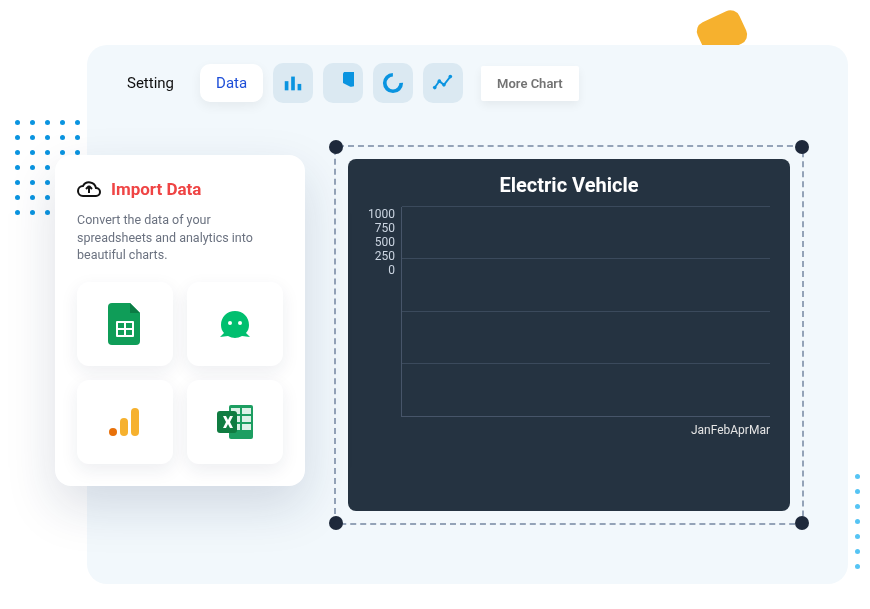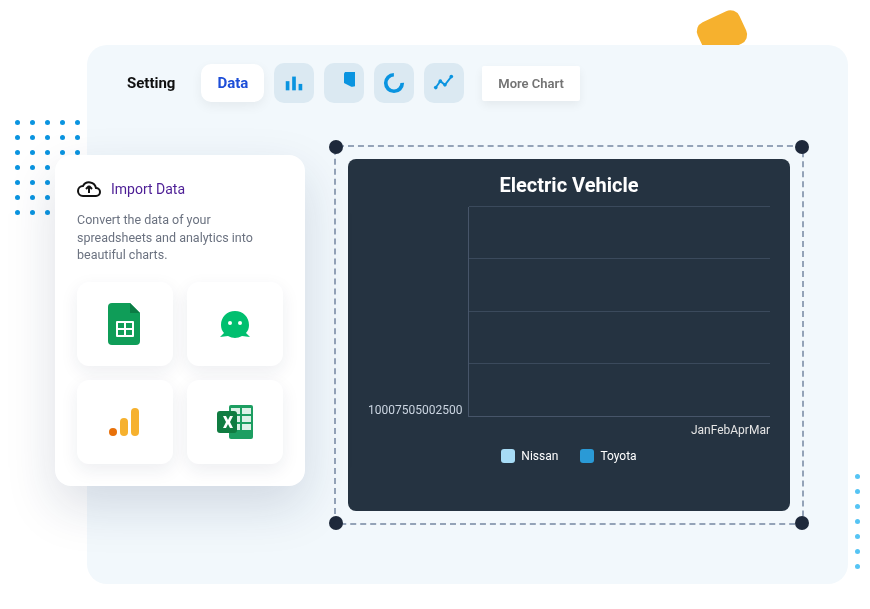--- a/index.html
+++ b/index.html
@@ -9,46 +9,46 @@
 .dots-tl{top:120px;left:15px;grid-template-columns:repeat(5,5px)}
 .dots-tl span{background:#0a94e0}
 .dots-br{bottom:40px;right:10px;grid-template-columns:repeat(5,5px)}
 .dots-br span{background:#55c4f4}
 .shape-tr{position:absolute;top:15px;right:125px;width:46px;height:36px;background:#f6b12e;border-radius:10px;transform:rotate(-25deg)}
 .shape-b{position:absolute;bottom:8px;left:345px;width:44px;height:44px}
 .shape-b .half{width:44px;height:22px;border-radius:0 0 44px 44px;background:#29a9e6}
 .shape-b .sq{position:absolute;top:-6px;right:2px;width:18px;height:18px;background:#f6b12e;transform:rotate(18deg)}
 .panel{position:absolute;top:45px;left:87px;right:22px;bottom:25px;background:#f2f8fc;border-radius:20px;padding:18px 24px}
 .toolbar{display:flex;gap:10px;align-items:center}
-.tab{padding:10px 16px;border-radius:10px;font-size:15px;font-weight:700;color:#111;background:transparent;cursor:pointer}
+.tab{padding:10px 16px;border-radius:10px;font-size:15px;font-weight:400;color:#111;background:transparent;cursor:pointer}
 .tab.active{background:#fff;color:#1d4ed8;box-shadow:0 4px 12px rgba(0,0,0,.06)}
 .tab.setting{color:#111}
 .iconbtn{width:40px;height:40px;border-radius:10px;background:#dbe9f2;display:flex;align-items:center;justify-content:center;cursor:pointer}
 .more{margin-left:8px;padding:10px 16px;border-radius:2px;background:#fff;color:#737373;font-weight:600;font-size:13px;box-shadow:0 4px 10px rgba(0,0,0,.06);cursor:pointer}
 .chartwrap{position:absolute;top:100px;right:44px;width:470px;height:380px;border:2px dashed #94a3b8;border-radius:4px}
 .handle{position:absolute;width:14px;height:14px;border-radius:50%;background:#1e293b}
 .h-tl{top:-7px;left:-7px}.h-tr{top:-7px;right:-7px}.h-bl{bottom:-7px;left:-7px}.h-br{bottom:-7px;right:-7px}
 .chart{position:absolute;inset:12px;background:#253341;border-radius:8px;padding:14px 20px 8px;color:#fff}
 .chart-title{text-align:center;font-size:20px;font-weight:700;margin-bottom:10px}
 .plot{display:flex;height:210px}
-.yaxis{display:flex;flex-direction:row;justify-content:flex-start;align-items:flex-end;font-size:12px;padding-right:6px;color:#cbd5e1;height:100%}
+.yaxis{display:flex;flex-direction:column;justify-content:flex-start;align-items:flex-end;font-size:12px;padding-right:6px;color:#cbd5e1;height:100%}
 .grid{flex:1;position:relative;border-left:1px solid #475569;border-bottom:1px solid #475569}
 .gl{position:absolute;left:0;right:0;height:1px;background:#3b4a5c}
 .bars{position:absolute;left:0;right:0;bottom:0;top:0;display:flex;justify-content:space-around;align-items:flex-end}
 .group{display:flex;align-items:flex-end;gap:0}
 .bar{width:36px}
 .bA{background:#a7dcf6}
 .bB{background:#2a9ad6}
 .xaxis{display:flex;margin-left:40px;justify-content:flex-end;font-size:12px;color:#e5e5e5;padding-top:6px}
 .legend{display:flex;justify-content:center;gap:22px;margin-top:12px;font-size:12px}
 .lg{display:flex;align-items:center;gap:6px}
 .sw{width:14px;height:14px;border-radius:3px}
 .import{position:absolute;top:155px;left:55px;width:250px;background:#fff;border-radius:16px;box-shadow:0 20px 50px rgba(20,40,80,.15);padding:22px}
 .import-head{display:flex;align-items:center;gap:10px;margin-bottom:10px}
-.import-head span{font-size:14px;font-weight:400;color:#4c1d95}
+.import-head span{font-size:17px;font-weight:700;color:#ef4444}
 .import-desc{font-size:12.5px;color:#6b7280;line-height:1.4;margin-bottom:18px}
 .sources{display:grid;grid-template-columns:1fr 1fr;gap:14px}
 .src{height:84px;border-radius:12px;box-shadow:0 6px 18px rgba(20,40,80,.08);display:flex;align-items:center;justify-content:center;cursor:pointer;background:#fff}
 </style>
 </head>
 <body>
 
 <div class="dots dots-tl">
     <span></span>
     <span></span>
@@ -197,30 +197,20 @@
               </div>
             </div>
         </div>
       </div>
       <div class="xaxis" id="xaxis">
           <span>Jan</span>
           <span>Feb</span>
           <span>Apr</span>
           <span>Mar</span>
         </div>
-      <div class="legend">
-        <div class="lg">
-            <div class="sw bA"></div>
-            <span>Nissan</span>
-          </div>
-        <div class="lg">
-            <div class="sw bB"></div>
-            <span>Toyota</span>
-          </div>
-      </div>
     </div>
   </div>
 </div>
 
 <div class="import">
   <div class="import-head">
     <svg width="24" height="24" viewBox="0 0 24 24">
         <path d="M6 19a5 5 0 0 1 0-10 7 7 0 0 1 13 2 4 4 0 0 1 0 8H6z" fill="none" stroke="#111" stroke-width="2"></path>
         <path d="M12 16V9m0 0l-3 3m3-3l3 3" fill="none" stroke="#111" stroke-width="2"></path>
       </svg>

